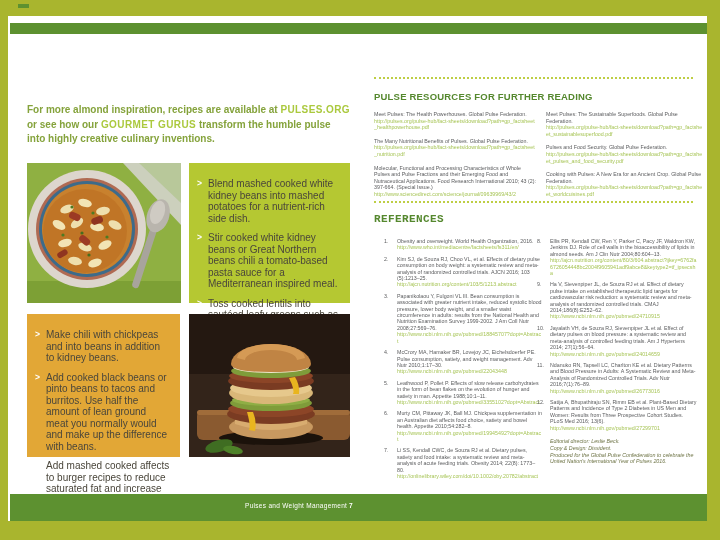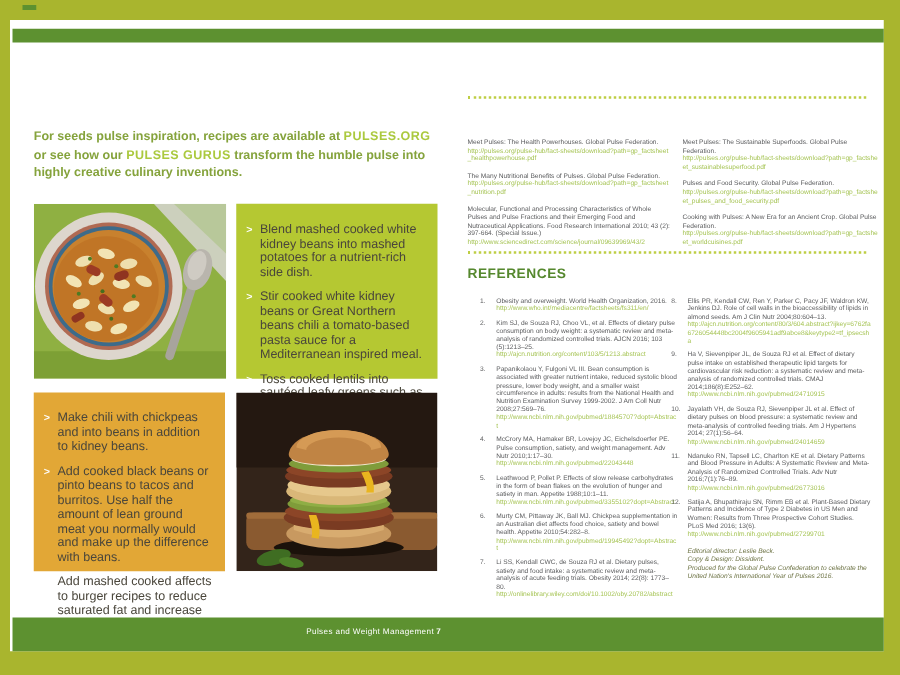--- a/index.html
+++ b/index.html
@@ -22,21 +22,21 @@
   #green-box{left:189px;top:163px;width:161px;height:140px;background:#b5c832;}
   #orange-box{left:27px;top:314px;width:153px;height:143px;background:#e2a736;}
   .tip{display:flex;margin-bottom:8px;}
   .tip-bullet{flex:none;width:11px;color:#ffffff;font-weight:bold;font-size:8.5px;line-height:11.5px;}
   .tip-text{font-size:10px;line-height:11.5px;color:#4a463b;}
 
   
   .dotline{position:absolute;border-top:2px dotted #bece44;width:319px;left:374px;}
   #dot1{top:77px;} #dot2{top:201px;}
   #res-heading{position:absolute;left:374px;top:91px;font-size:9.5px;font-weight:bold;color:#55882e;letter-spacing:.2px;}
-  #ref-heading{position:absolute;left:374px;top:213px;font-size:11px;font-weight:bold;color:#55882e;letter-spacing:.4px;}
+  #ref-heading{position:absolute;left:374px;top:213px;font-size:11px;font-weight:bold;color:#55882e;letter-spacing:.4px;font-family:Liberation Mono, monospace;}
   .rescol{position:absolute;top:111px;}
   #rescol1{left:374px;width:163px;}
   #rescol2{left:546px;width:158px;}
   .res{margin-bottom:7px;}
   .res-title{font-size:5.3px;line-height:6.6px;color:#5b5c5e;}
   .res-url{font-size:5.3px;line-height:6.6px;color:#a6c455;display:block;word-break:break-all;text-decoration:none;}
   .refcol{position:absolute;top:238px;}
   #refcol1{left:384px;width:158px;}
   #refcol2{left:537px;width:160px;}
   .ref{display:flex;margin-bottom:5px;}
@@ -47,21 +47,21 @@
   #credits{position:absolute;left:550px;top:438px;width:150px;font-style:italic;font-size:5.3px;line-height:6.8px;color:#6e7446;}
 </style>
 </head>
 <body>
 
 <div id="screen">
   <div id="top-dash"></div>
   <div id="page"></div>
   <div id="top-bar"></div>
 
-  <p id="intro"><span>For seeds pulse inspiration, recipes are available at </span><span class="hl">PULSES.ORG</span><br><span>or see how our </span><span class="hl">PULSES GURUS</span><span> transform the humble pulse into highly creative culinary inventions.</span></p>
+  <p id="intro"><span>For more almond inspiration, recipes are available at </span><span class="hl">PULSES.ORG</span><br><span>or see how our </span><span class="hl">GOURMET GURUS</span><span> transform the humble pulse into highly creative culinary inventions.</span></p>
 
   <div class="photo" id="soup-photo">
     <svg width="154" height="140" viewBox="0 0 154 140">
       <rect width="154" height="140" fill="#8fb042"></rect>
       <rect x="0" y="118" width="154" height="22" fill="#7da035"></rect>
       <polygon points="96,0 154,0 154,62" fill="#ccd0bd"></polygon>
       <polygon points="112,0 154,0 154,40" fill="#b8c89a"></polygon>
       <g transform="rotate(18 126 70)">
         <rect x="122" y="62" width="7" height="66" rx="3.5" fill="#a8a49c"></rect>
         <ellipse cx="125.5" cy="52" rx="11" ry="17" fill="#b9b5ad"></ellipse>
@@ -150,20 +150,21 @@
       <ellipse cx="82" cy="53" rx="38" ry="6" fill="#f0e6cc"></ellipse>
       <ellipse cx="82" cy="52" rx="12" ry="4" fill="#eec23a"></ellipse>
       <path d="M42 50 a40 20 0 0 1 80 0 q0 8 -40 8 q-40 0 -40 -8 Z" fill="#c08444"></path>
       <path d="M48 44 a34 14 0 0 1 68 0 l-8 2 a26 10 0 0 0 -52 0 Z" fill="#d59a55"></path>
       <ellipse cx="30" cy="132" rx="14" ry="6" fill="#3f6d22" transform="rotate(-15 30 132)"></ellipse>
       <ellipse cx="44" cy="136" rx="10" ry="4" fill="#4e8229" transform="rotate(10 44 136)"></ellipse>
     </svg>
   </div>
 
   <div class="dotline" id="dot1"></div>
+  <div id="res-heading">PULSE RESOURCES FOR FURTHER READING</div>
 
   <div class="rescol" id="rescol1">
     <div class="res">
       <div class="res-title">Meet Pulses: The Health Powerhouses. Global Pulse Federation.</div>
       <a class="res-url">http://pulses.org/pulse-hub/fact-sheets/download?path=gp_factsheet_healthpowerhouse.pdf</a>
     </div>
     <div class="res">
       <div class="res-title">The Many Nutritional Benefits of Pulses. Global Pulse Federation.</div>
       <a class="res-url">http://pulses.org/pulse-hub/fact-sheets/download?path=gp_factsheet_nutrition.pdf</a>
     </div>

